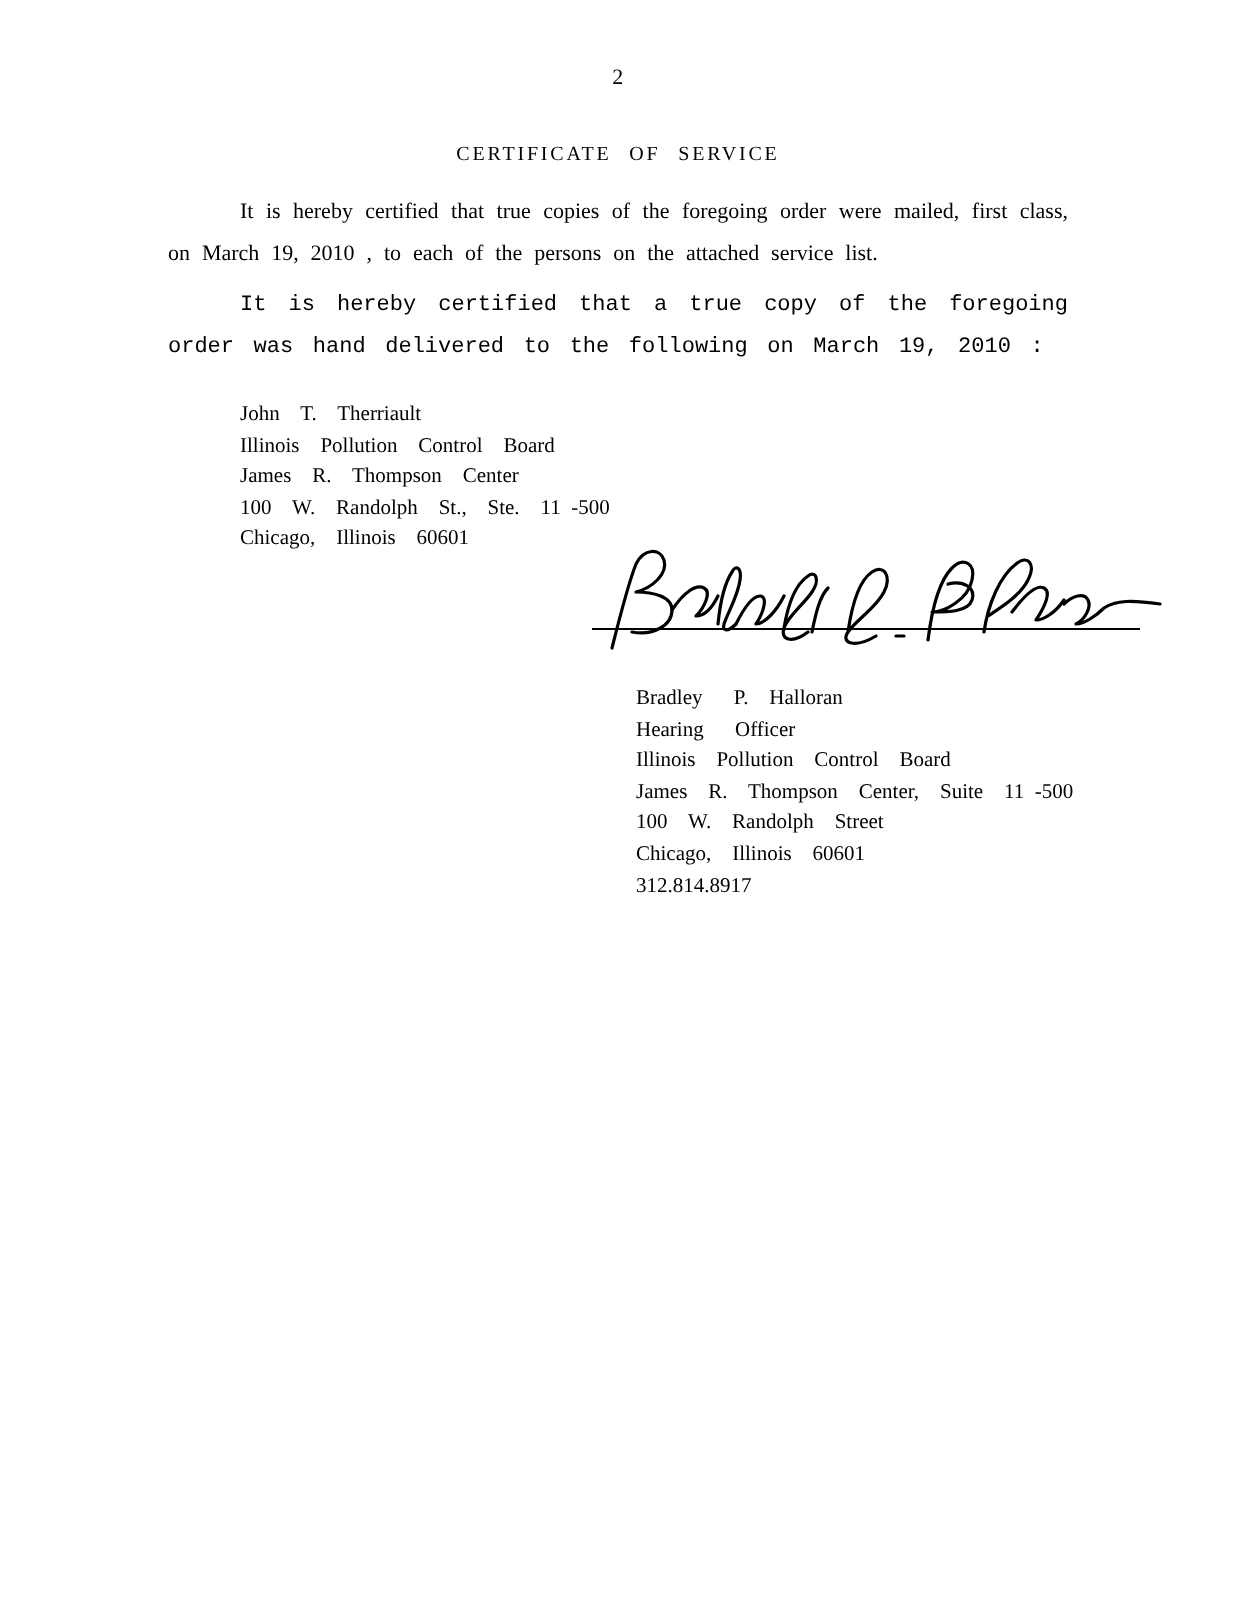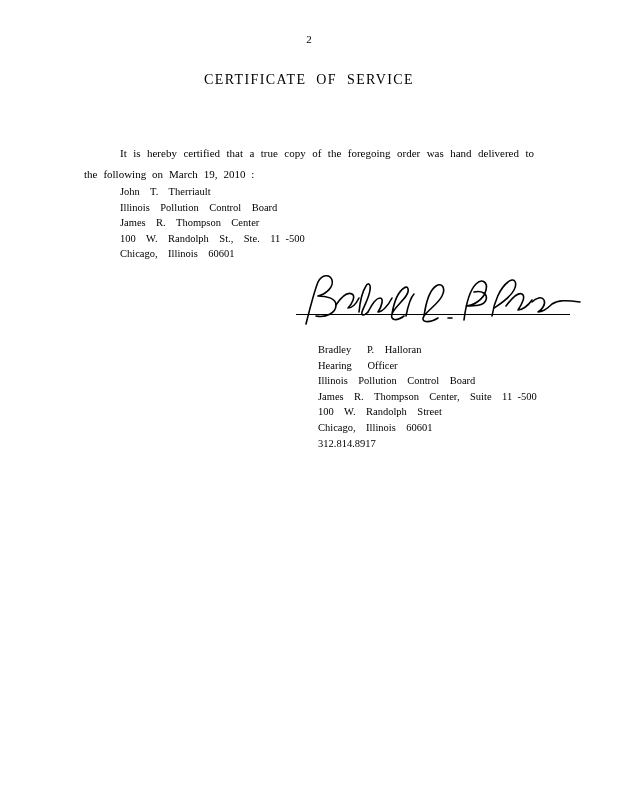--- a/index.html
+++ b/index.html
@@ -29,21 +29,21 @@
     text-align: center;
     font-size: 11px;
     letter-spacing: 0.2px;
   }
   .doc-title {
     position: absolute;
     top: 72px;
     left: 0;
     width: 618px;
     text-align: center;
-    font-size: 14px;
+    font-size: 10px;
     letter-spacing: 1.4px;
     word-spacing: 5px;
   }
   .para {
     position: absolute;
     font-size: 11px;
     line-height: 21px;
     text-align: justify;
     word-spacing: 3.2px;
   }
@@ -51,30 +51,31 @@
     top: 96px;
     left: 84px;
     width: 450px;
     text-indent: 36px;
   }
   .para-2 {
     top: 143px;
     left: 84px;
     width: 450px;
     text-indent: 36px;
+    font-family: Liberation Mono, monospace;
   }
   .addr-block {
     position: absolute;
     font-size: 10.5px;
     line-height: 15.6px;
     word-spacing: 2.6px;
     white-space: pre;
   }
   .addr-recipient {
-    top: 184px;
+    top: 200px;
     left: 120px;
   }
   .addr-signer {
     top: 342px;
     left: 318px;
   }
   .signature {
     position: absolute;
     top: 272px;
     left: 296px;
@@ -92,20 +93,21 @@
 </style>
 </head>
 <body>
 
 <div class="page">
 
   <div class="page-number">2</div>
 
   <div class="doc-title">CERTIFICATE     OF  SERVICE</div>
 
+  <div class="para para-1">It is hereby  certified  that true copies  of the foregoing  order were  mailed,  first class,  on March  19,  2010 , to each  of the persons  on the attached  service  list.</div>
 
   <div class="para para-2">It is hereby  certified  that a true copy  of the foregoing  order  was hand delivered  to the following  on March  19,  2010 :</div>
 
   <div class="addr-block addr-recipient">John  T.  Therriault
 Illinois  Pollution  Control  Board
 James  R.  Thompson  Center
 100  W.  Randolph  St.,  Ste.  11 -500
 Chicago,  Illinois  60601</div>
 
   <div class="signature">

